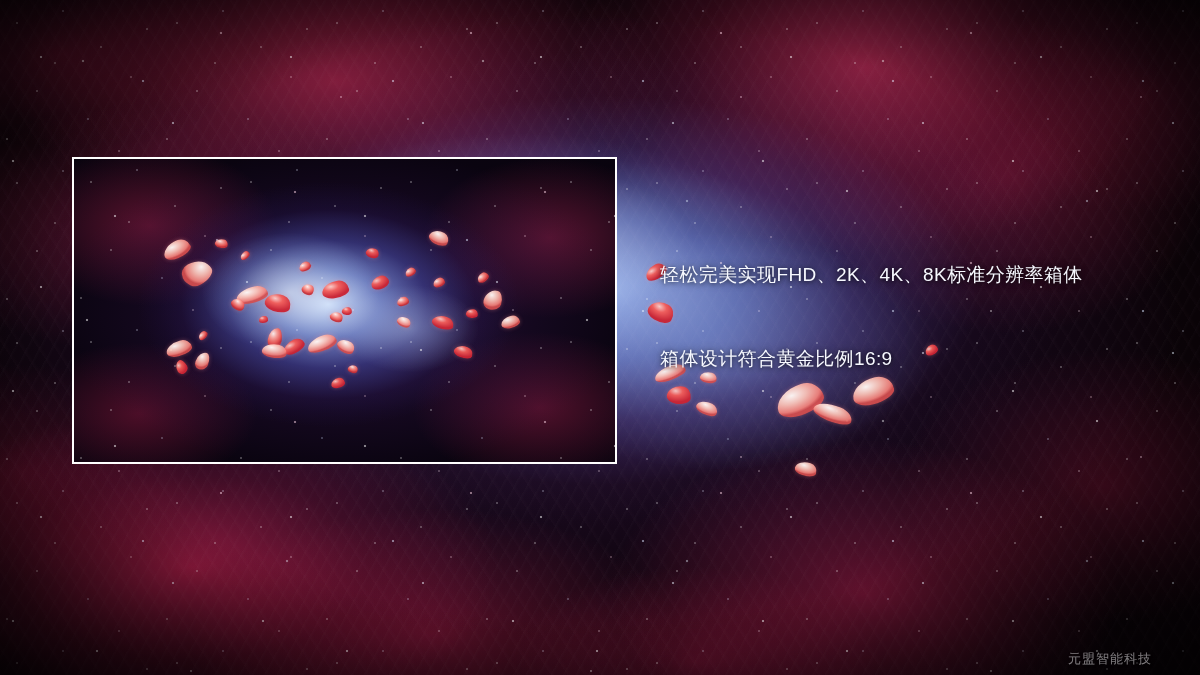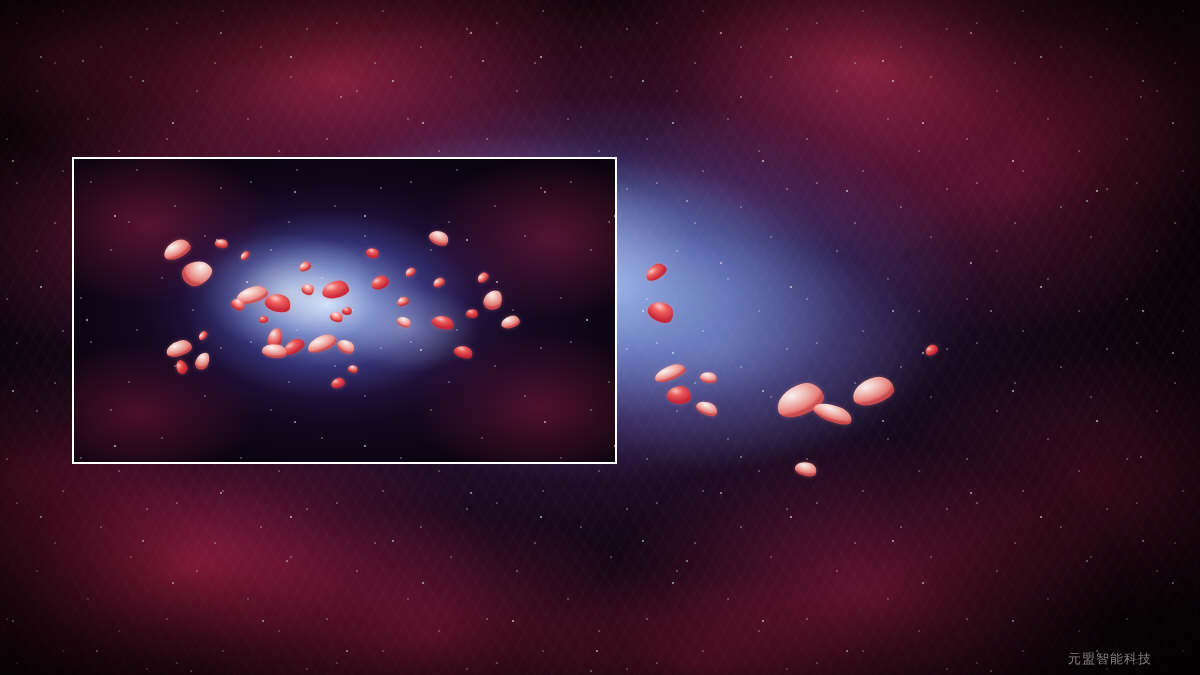--- a/index.html
+++ b/index.html
@@ -247,16 +247,18 @@
         <div class="petal" style="left: 403px; top: 114px; width: 12px; height: 9px; transform: rotate(-30deg);"></div>
         <div class="petal pale" style="left: 410px; top: 131px; width: 18px; height: 20px; transform: rotate(16deg);"></div>
         <div class="petal pale" style="left: 427px; top: 157px; width: 19px; height: 12px; transform: rotate(-12deg);"></div>
         <div class="petal deep" style="left: 380px; top: 187px; width: 19px; height: 12px; transform: rotate(20deg);"></div>
         <div class="petal deep" style="left: 257px; top: 219px; width: 14px; height: 10px; transform: rotate(-10deg);"></div>
         <div class="petal" style="left: 274px; top: 206px; width: 10px; height: 8px; transform: rotate(25deg);"></div>
         <div class="petal" style="left: 124px; top: 173px; width: 10px; height: 7px; transform: rotate(-40deg);"></div>
       </div>
   </div>
 
+  <div class="body-line" style="left: 660px; top: 262px; font-size: 19px; color: rgb(247, 249, 255);">轻松完美实现FHD、2K、4K、8K标准分辨率箱体</div>
+  <div class="body-line" style="left: 660px; top: 346px; font-size: 19px; color: rgb(247, 249, 255);">箱体设计符合黄金比例16:9</div>
 
   <div id="watermark" style="left: 1068px; top: 650px; font-size: 13px; color: rgba(225, 222, 226, 0.55);">元盟智能科技</div>
 
 </div>
 
 </body></html>

